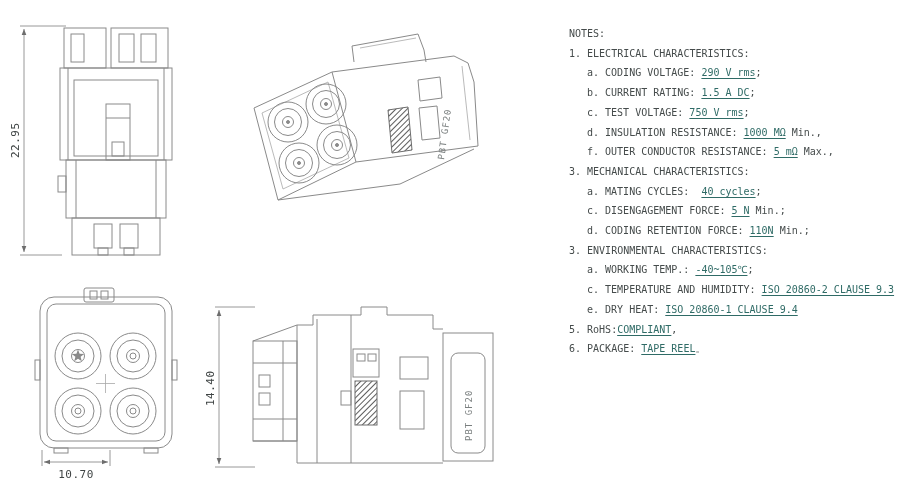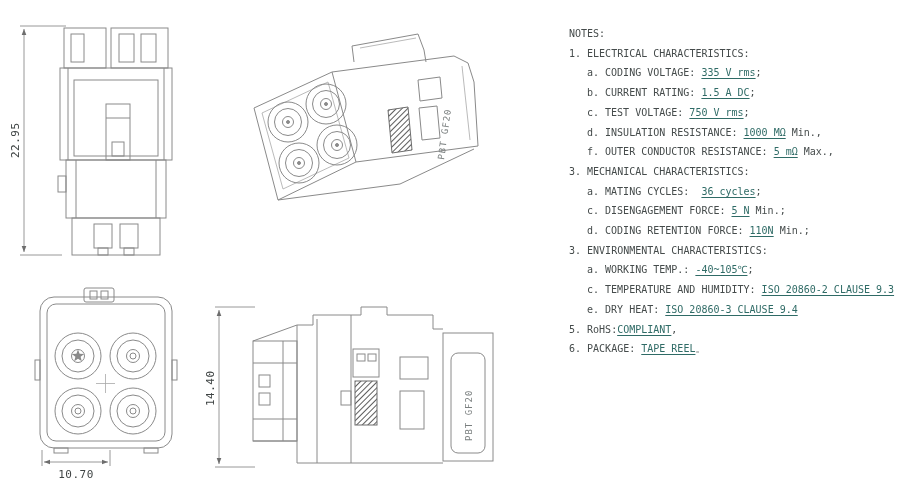--- a/index.html
+++ b/index.html
@@ -193,31 +193,31 @@
     </g>
     <rect x="150" y="88" width="22" height="44" fill="url(#hatch)" stroke="#6d6d6d" stroke-width="1"></rect>
     <text class="marktext" transform="translate(267,148) rotate(-90)">PBT GF20</text>
   </svg>
 
   <div class="notes">
     <div class="note-line">NOTES:</div>
     <div>
 
     <div class="note-line"><span class="pre">1. ELECTRICAL CHARACTERISTICS:</span><span class="val"></span><span class="post"></span></div>
-        <div class="note-line ind1"><span class="pre">a. CODING VOLTAGE: </span><span class="val">335 V rms</span><span class="post">;</span></div>
+        <div class="note-line ind1"><span class="pre">a. CODING VOLTAGE: </span><span class="val">290 V rms</span><span class="post">;</span></div>
         <div class="note-line ind1"><span class="pre">b. CURRENT RATING: </span><span class="val">1.5 A DC</span><span class="post">;</span></div>
         <div class="note-line ind1"><span class="pre">c. TEST VOLTAGE: </span><span class="val">750 V rms</span><span class="post">;</span></div>
         <div class="note-line ind1"><span class="pre">d. INSULATION RESISTANCE: </span><span class="val">1000 MΩ</span><span class="post"> Min.,</span></div>
         <div class="note-line ind1"><span class="pre">f. OUTER CONDUCTOR RESISTANCE: </span><span class="val">5 mΩ</span><span class="post"> Max.,</span></div>
         <div class="note-line"><span class="pre">3. MECHANICAL CHARACTERISTICS:</span><span class="val"></span><span class="post"></span></div>
-        <div class="note-line ind1"><span class="pre">a. MATING CYCLES:  </span><span class="val">36 cycles</span><span class="post">;</span></div>
+        <div class="note-line ind1"><span class="pre">a. MATING CYCLES:  </span><span class="val">40 cycles</span><span class="post">;</span></div>
         <div class="note-line ind1"><span class="pre">c. DISENGAGEMENT FORCE: </span><span class="val">5 N</span><span class="post"> Min.;</span></div>
         <div class="note-line ind1"><span class="pre">d. CODING RETENTION FORCE: </span><span class="val">110N</span><span class="post"> Min.;</span></div>
         <div class="note-line"><span class="pre">3. ENVIRONMENTAL CHARACTERISTICS:</span><span class="val"></span><span class="post"></span></div>
         <div class="note-line ind1"><span class="pre">a. WORKING TEMP.: </span><span class="val">-40~105℃</span><span class="post">;</span></div>
         <div class="note-line ind1"><span class="pre">c. TEMPERATURE AND HUMIDITY: </span><span class="val">ISO 20860-2 CLAUSE 9.3</span><span class="post"></span></div>
-        <div class="note-line ind1"><span class="pre">e. DRY HEAT: </span><span class="val">ISO 20860-3 CLAUSE 9.4</span><span class="post"></span></div>
+        <div class="note-line ind1"><span class="pre">e. DRY HEAT: </span><span class="val">ISO 20860-1 CLAUSE 9.4</span><span class="post"></span></div>
         <div class="note-line"><span class="pre">5. RoHS:</span><span class="val">COMPLIANT</span><span class="post">,</span></div>
         <div class="note-line"><span class="pre">6. PACKAGE: </span><span class="val">TAPE REEL</span><span class="post">。</span></div>
       </div>
   </div>
 
 </div>
 
 </body></html>

